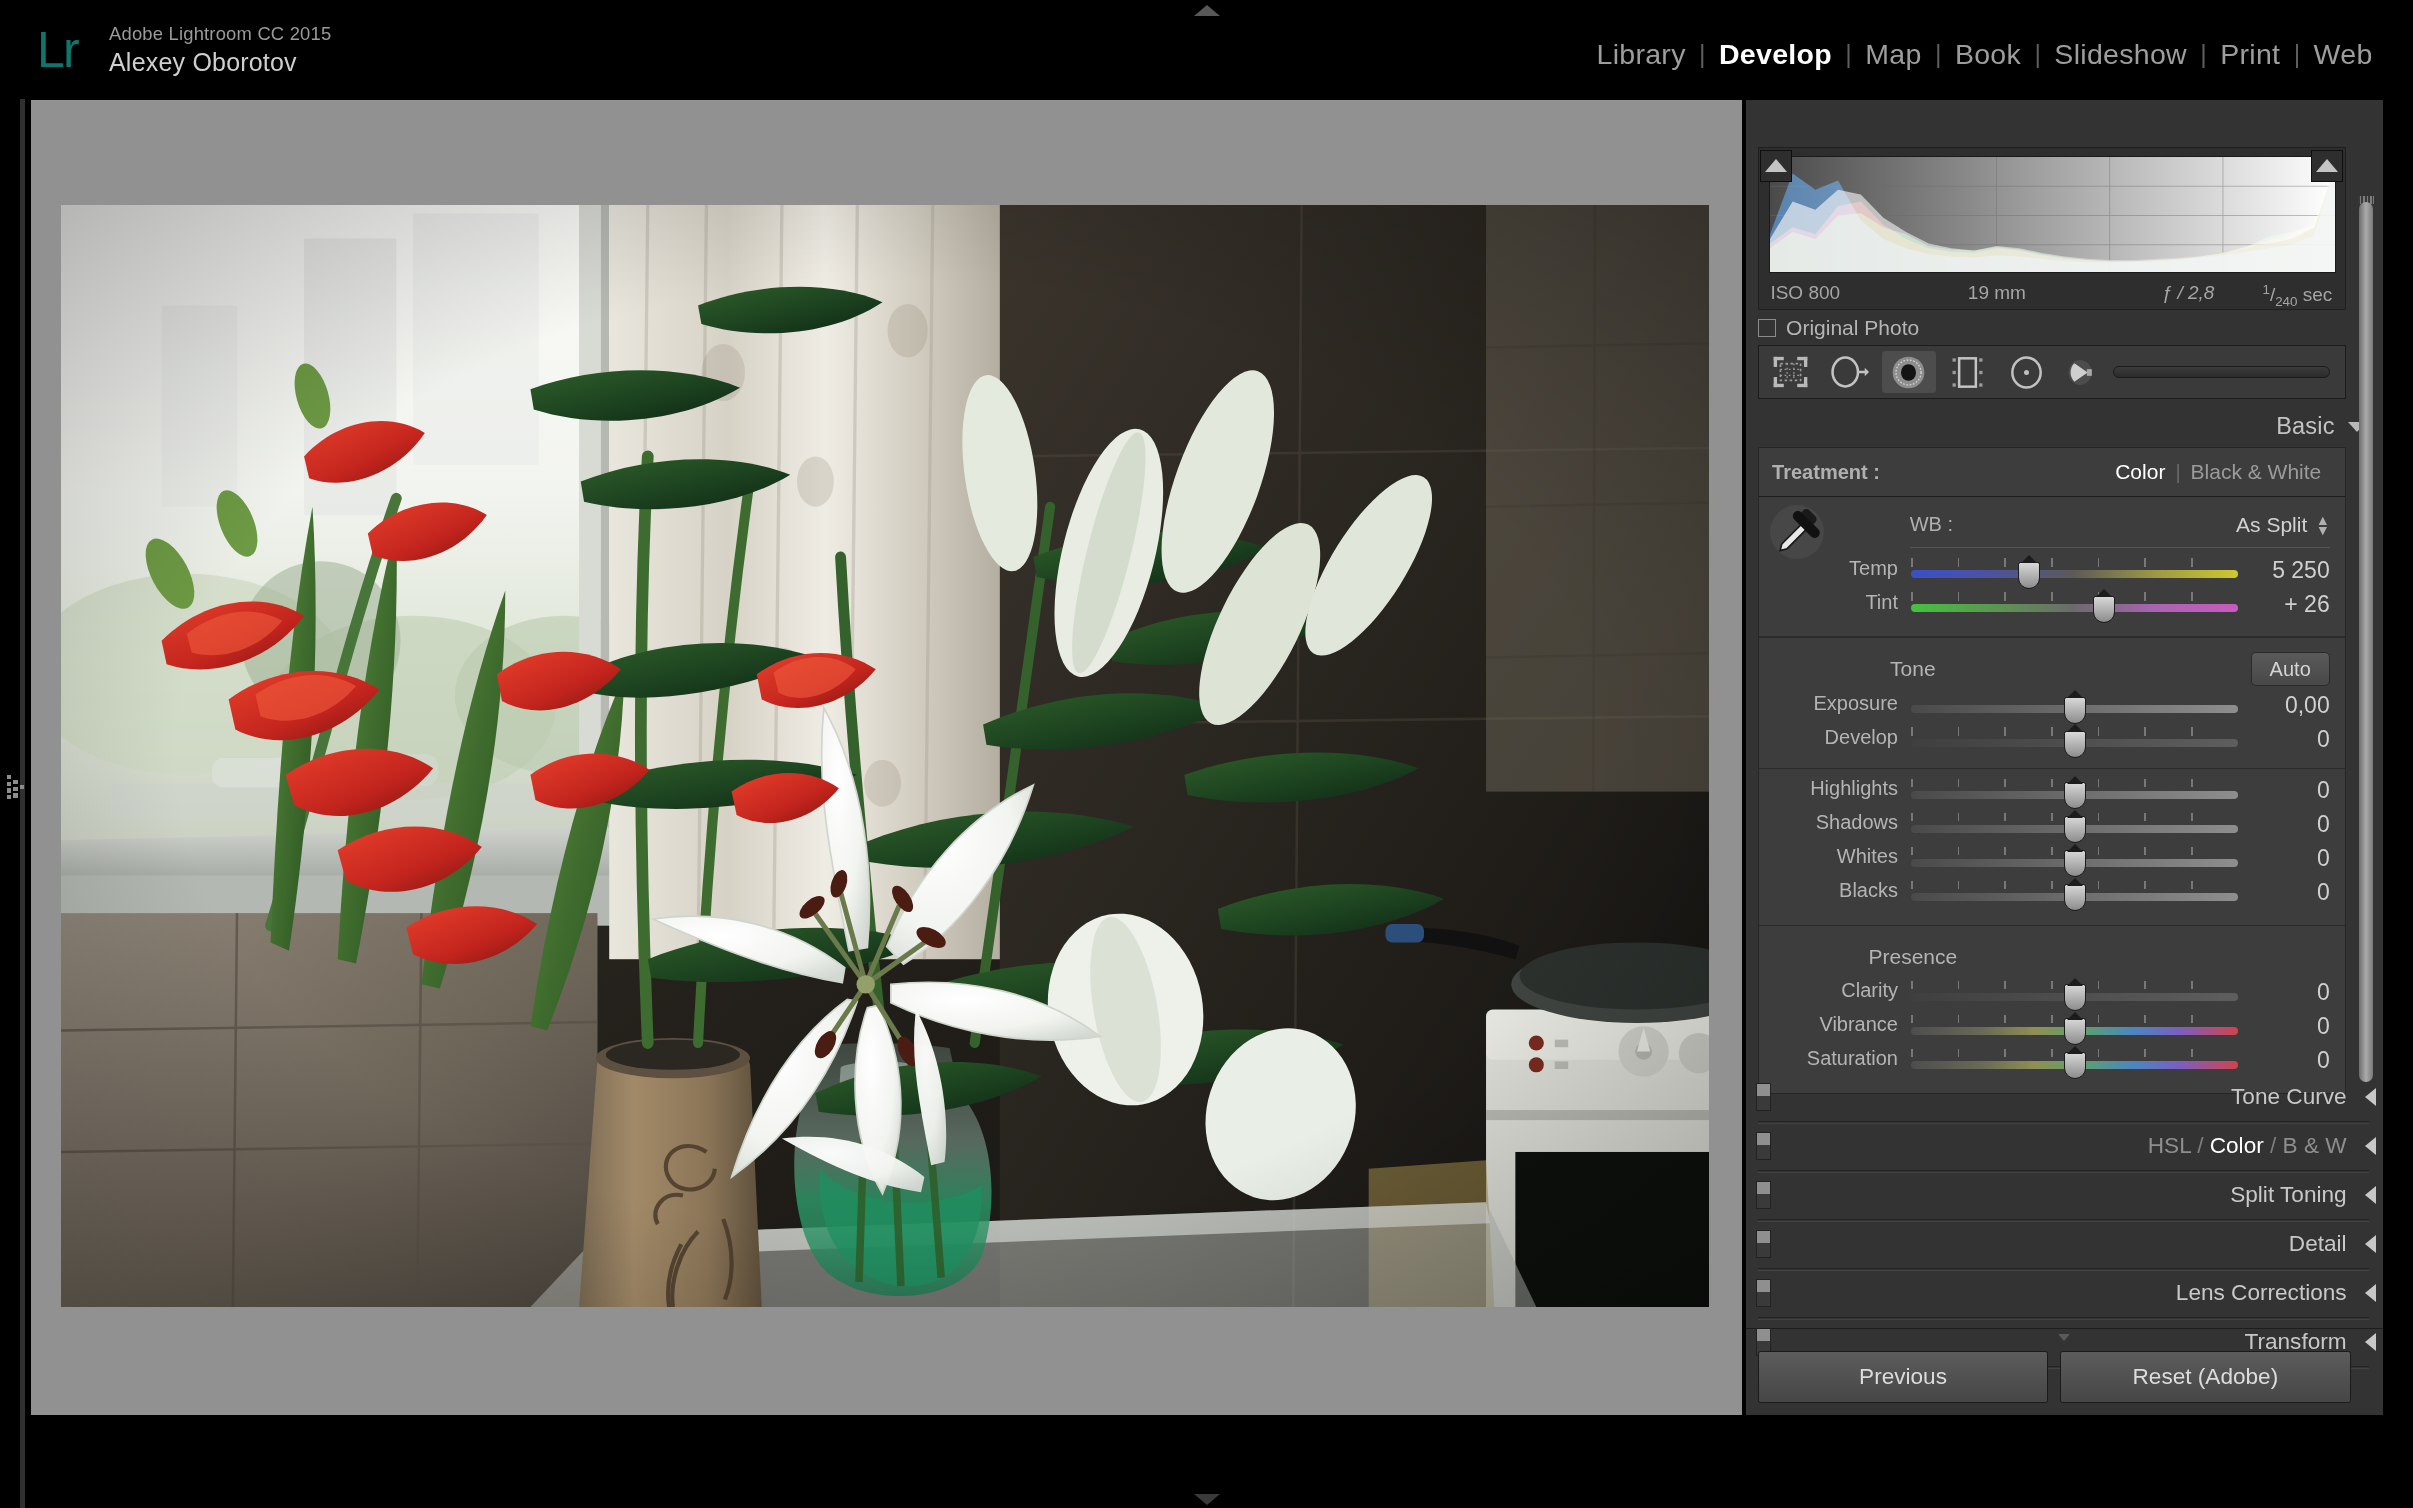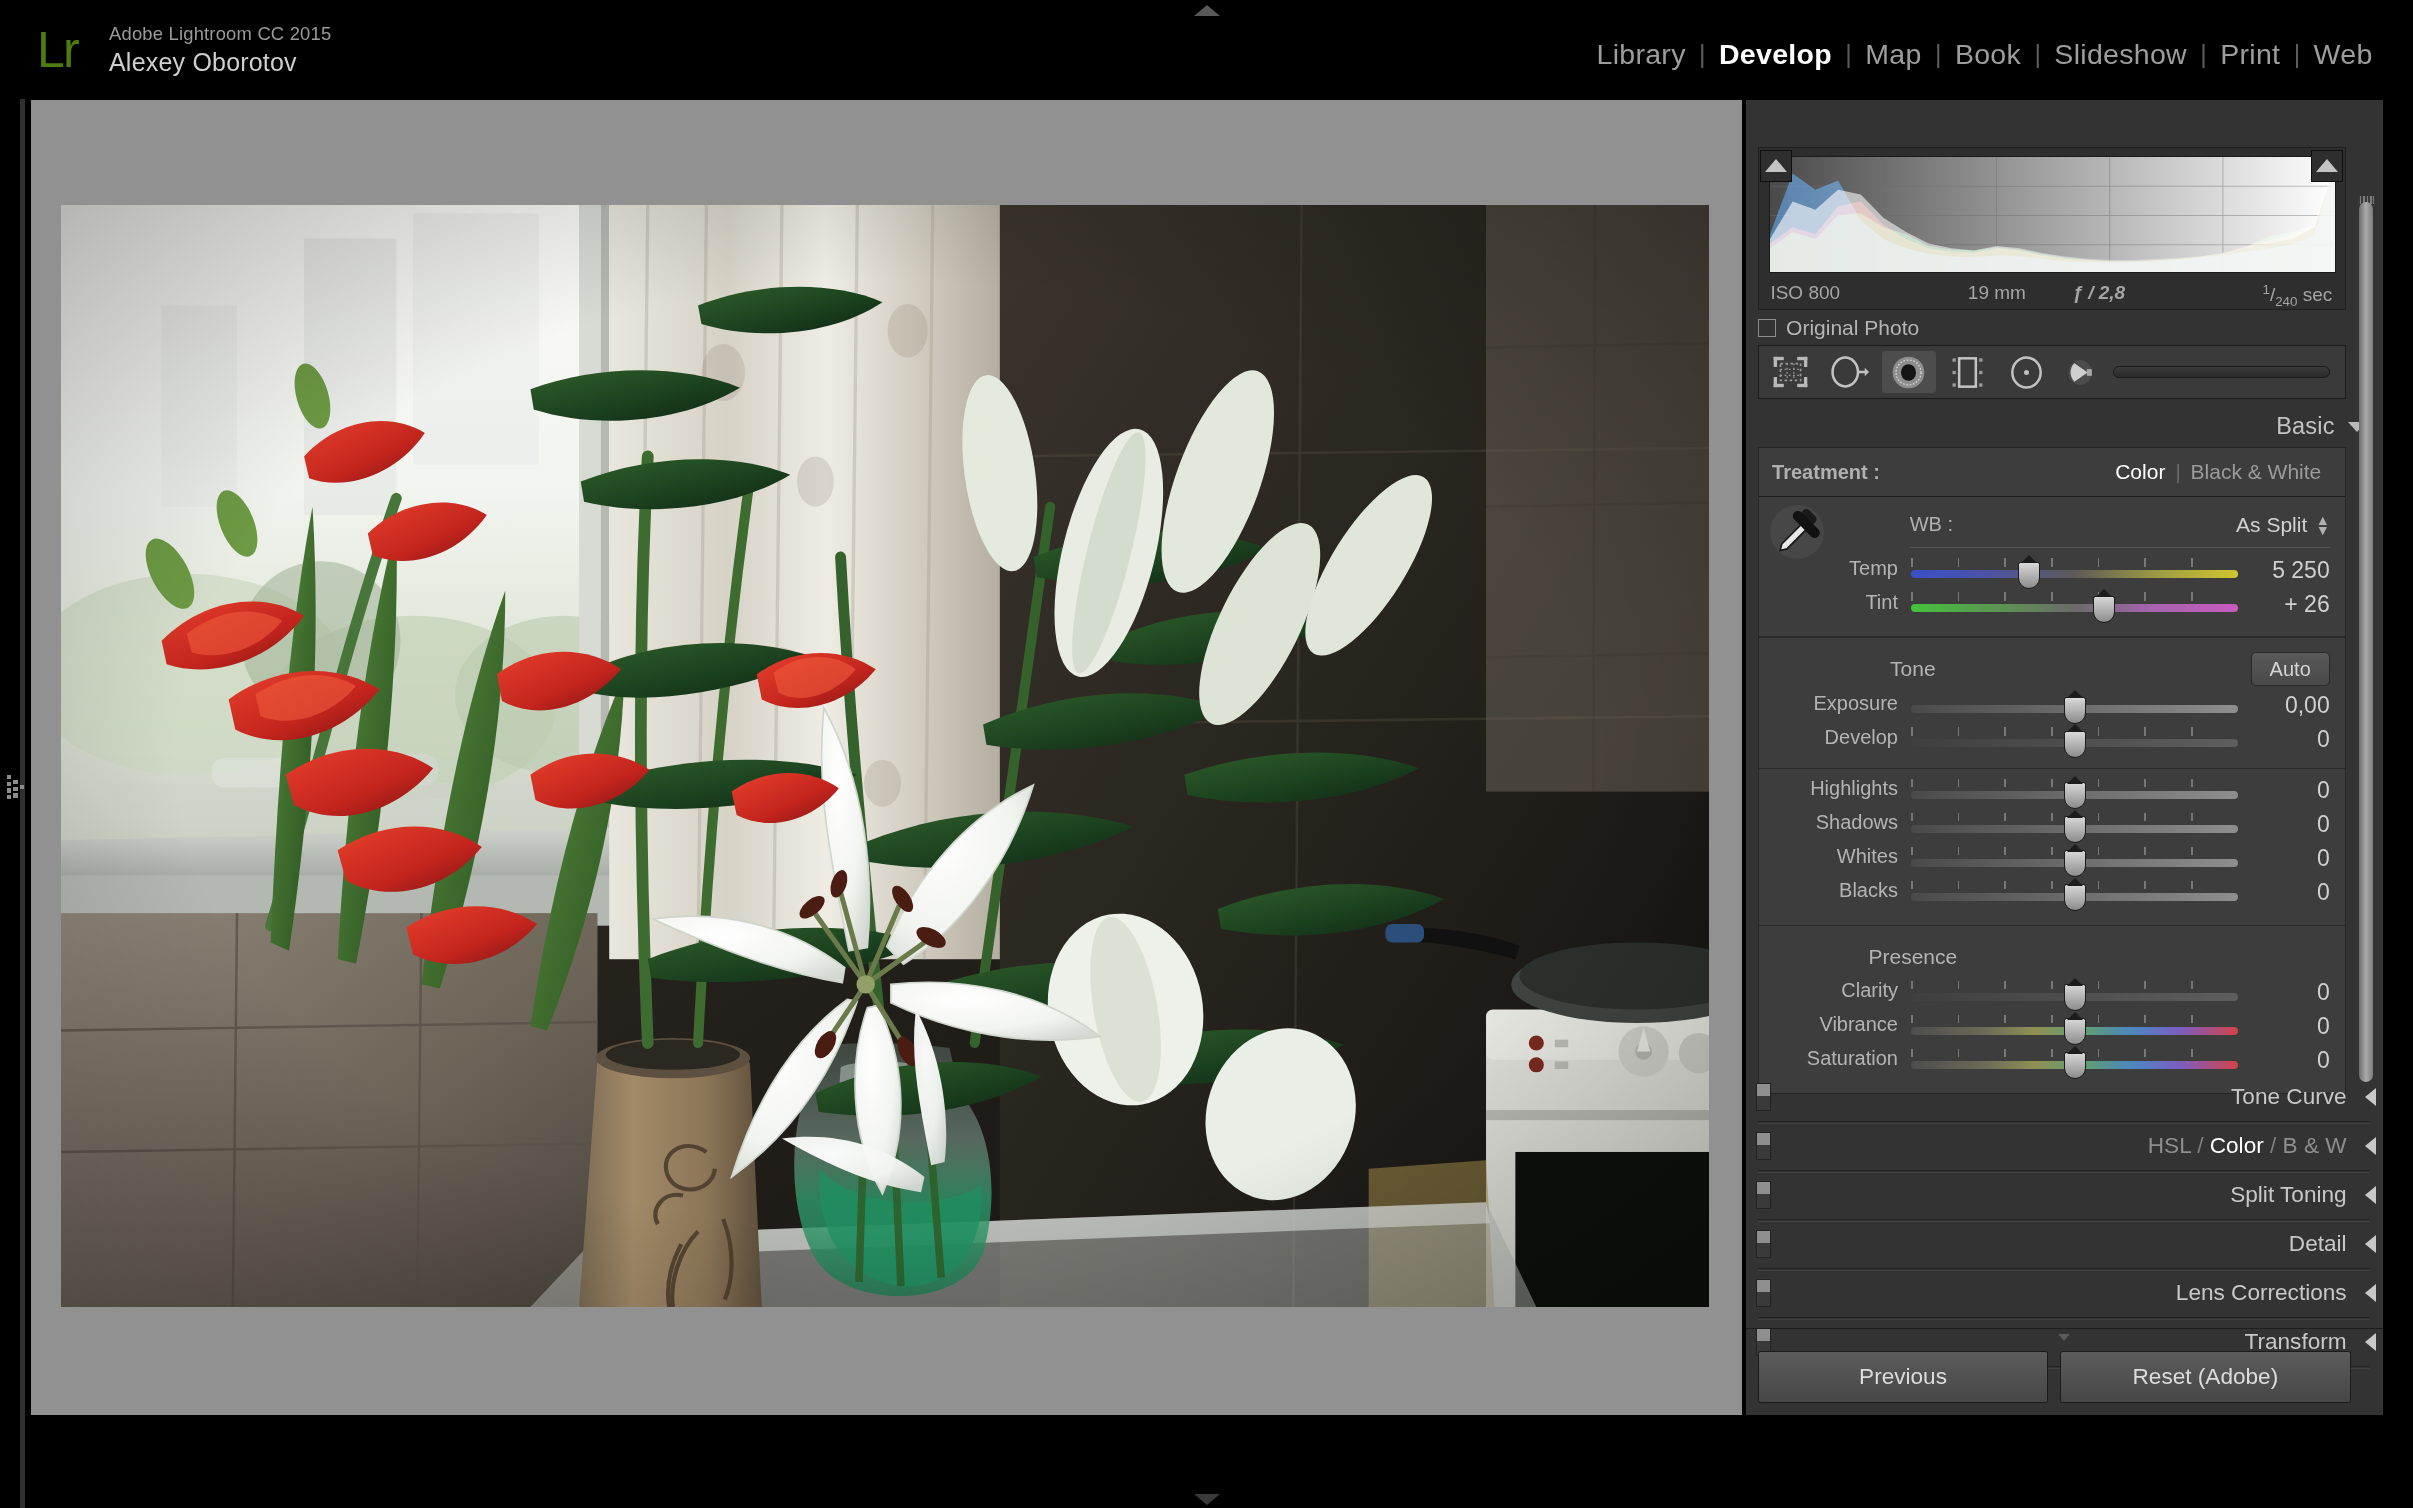--- a/index.html
+++ b/index.html
@@ -8,21 +8,21 @@
     background:#000;
     font-family:"Liberation Sans", sans-serif;
     -webkit-font-smoothing:antialiased;
   }
   #app { position:relative; width:2413px; height:1508px; background:#000; }
 
   
   .topbar { position:absolute; left:0; top:0; width:2413px; height:99px; background:#000; }
   .lr-logo {
     position:absolute; left:37px; top:25px; width:59px; height:52px;
-    color:#4d7c0f; font-size:50px; line-height:50px; font-weight:400;
+    color:#0f766e; font-size:50px; line-height:50px; font-weight:400;
     font-family:"Liberation Sans", sans-serif; letter-spacing:-1.7px;
   }
   .id-lines { position:absolute; left:109px; top:22px; }
   .id-app { color:#9a9a9a; font-size:18.4px; line-height:23.5px; letter-spacing:0.2px; }
   .id-user { color:#cfcfcf; font-size:25px; line-height:32px; letter-spacing:0.2px; }
 
   .modules { position:absolute; right:27px; top:37px; display:flex; align-items:center; }
   .module { color:#9d9d9d; font-size:28.5px; line-height:34px; padding:0 13.4px; letter-spacing:0.3px; cursor:pointer; }
   .module.active { color:#ffffff; font-weight:bold; }
   .mod-sep { color:#5e5e5e; font-size:25px; line-height:34px; }
@@ -93,21 +93,21 @@
                background:linear-gradient(90deg,#4a4a4a,#ffffff); border:0.8px solid #1a1a1a; overflow:hidden; }
   .hist-clip { position:absolute; width:32px; height:32px; border:1.7px solid #0f0f0f; background:#2e2e2e;
                display:flex;align-items:center;justify-content:center;cursor:pointer; top:1.7px; }
   .hist-clip.l { left:1.7px; } .hist-clip.r { right:1.7px; }
   .hist-clip i { width:0;height:0;border-left:11px solid transparent;border-right:11px solid transparent;
                  border-bottom:13.4px solid #c4c4c4; }
   .hist-meta { position:absolute; left:11.7px; top:134px; width:567px; display:flex; color:#a5a5a5; font-size:19px; }
   .hist-meta span { }
   .hm-iso { width:151px; }
   .hm-mm  { width:151px; text-align:center; }
-  .hm-f   { width:142px; text-align:left; font-style:italic;font-weight:bold; }
+  .hm-f   { width:142px; text-align:right; font-style:italic; }
   .hm-sec { flex:1; text-align:right; padding-right:5px; }
   .hm-sec sup { font-size:13.4px; } .hm-sec sub { font-size:13.4px; }
 
   .orig-photo-row { position:absolute; left:11.7px; top:216px; display:flex; align-items:center; cursor:pointer; }
   .orig-check { width:18.4px;height:18.4px;border:1.7px solid #8b8b8b;background:#333; }
   .orig-label { color:#b5b5b5; font-size:21px; margin-left:10px; }
 
   
   .tool-strip { position:absolute; left:11.7px; top:245px; width:588px; height:54px;
                 background:#3a3a3a; border:0.8px solid #1c1c1c; display:flex; align-items:center; }

